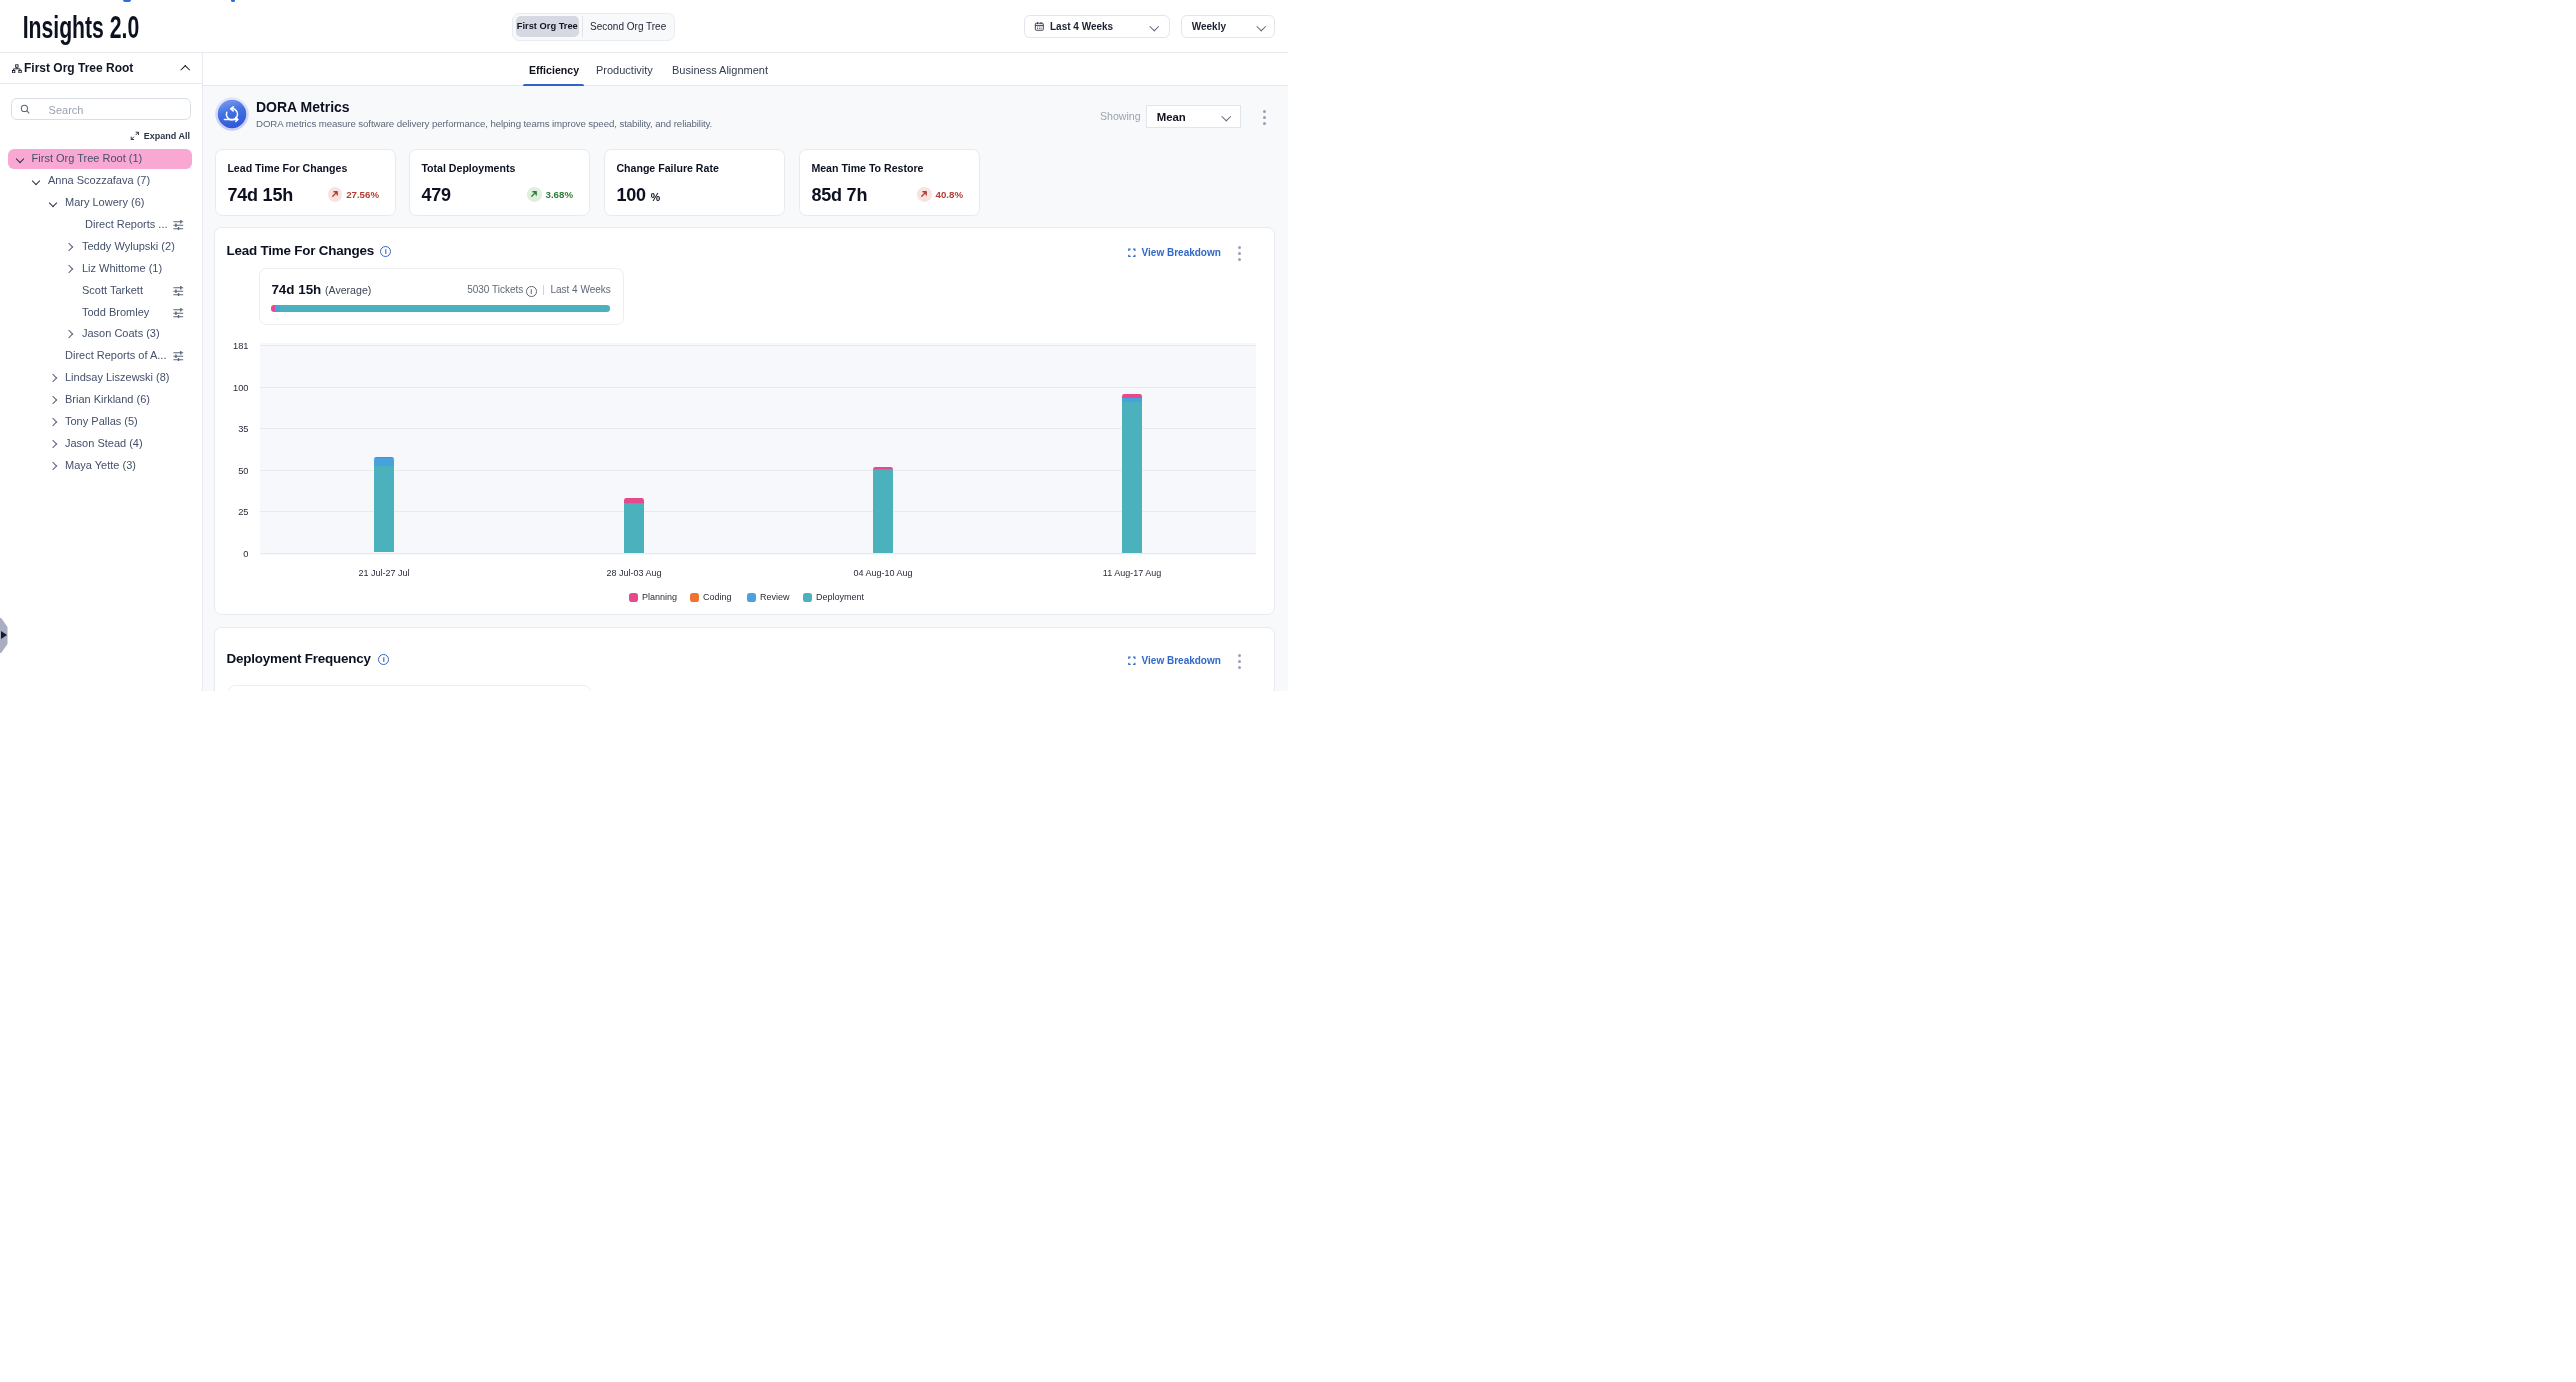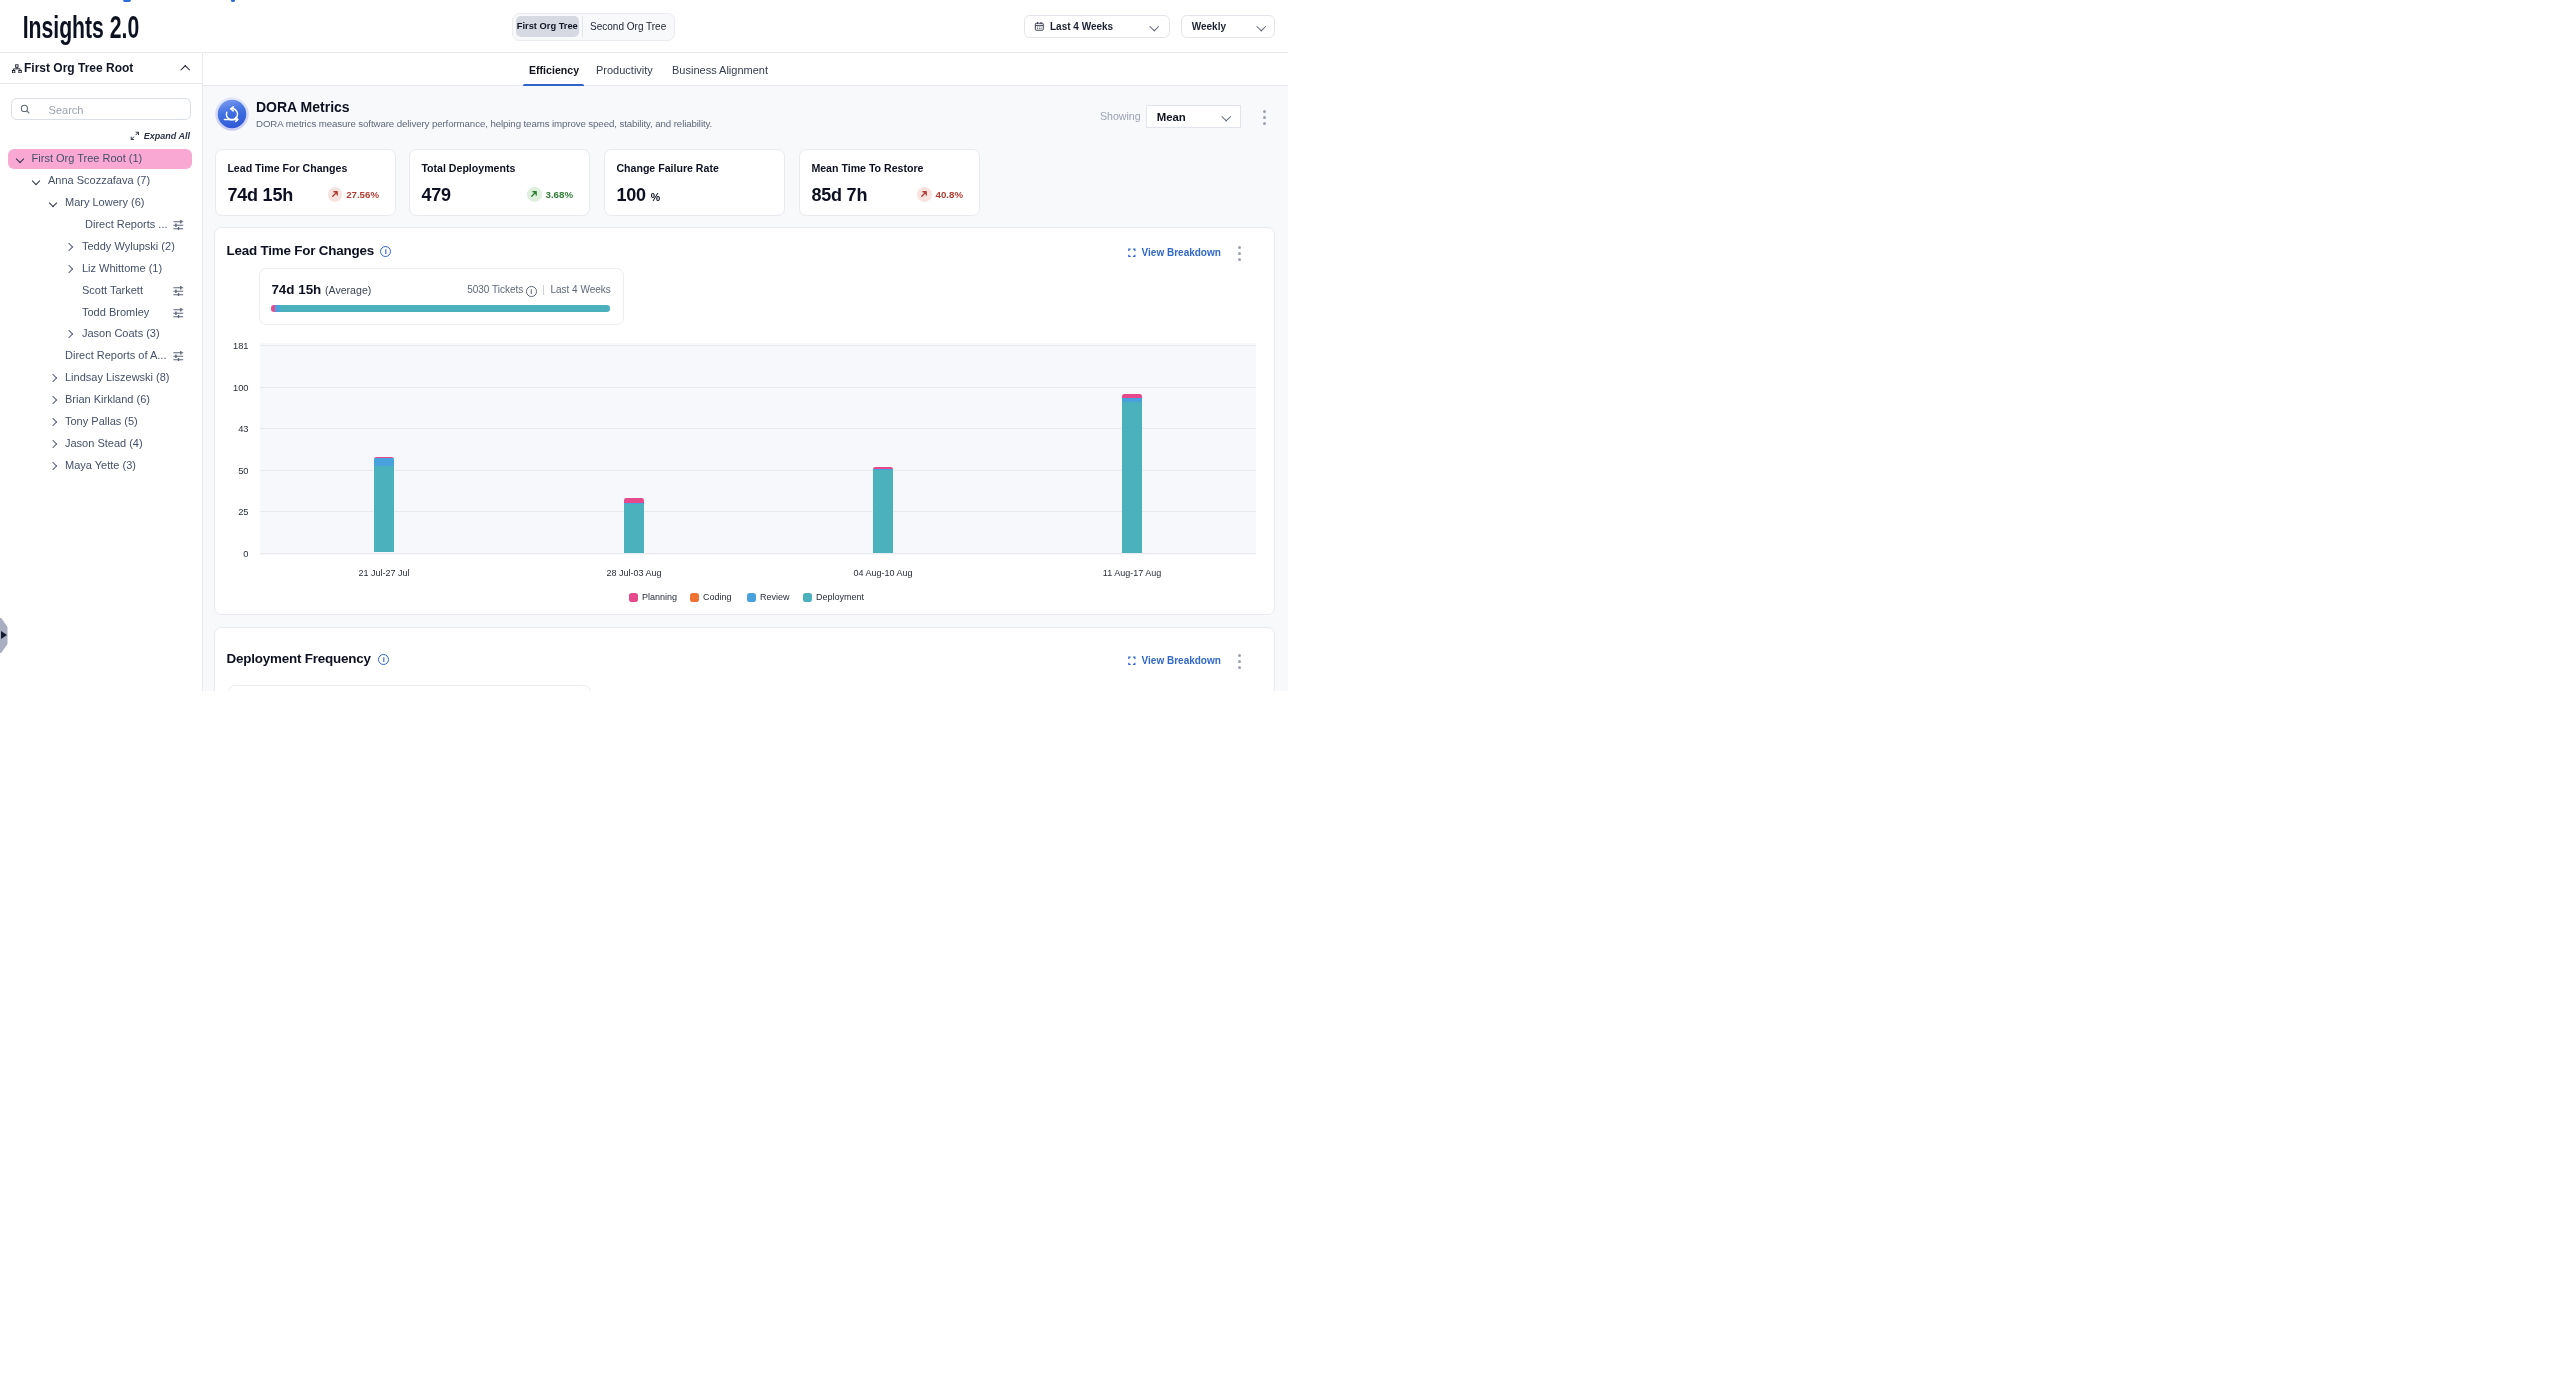--- a/index.html
+++ b/index.html
@@ -21,21 +21,21 @@
   font-weight:bold; white-space:nowrap; }
 .chev { width:6.5px; height:6.5px; border-right:1.4px solid #596273; border-bottom:1.4px solid #596273;
   transform:rotate(45deg); display:inline-block; }
 #sidebar { position:absolute; left:0; top:53px; width:203px; height:638px; background:#fff;
   border-right:0.8px solid #e7e9ee; z-index:4; }
 #sbHead { position:absolute; left:0; top:0; width:100%; height:31px; border-bottom:0.8px solid #e7e9ee; }
 #sbTitle { position:absolute; left:24px; top:8px; font-size:12px; font-weight:bold; color:#101524; }
 #search { position:absolute; left:10.6px; top:45px; width:180px; height:22px; border:0.8px solid #d9dde5;
   border-radius:5.7px; }
 #search span { position:absolute; left:25px; top:4.9px; font-size:11px; color:#9aa2b1;margin-left:12px; }
-#expand { position:absolute; right:12px; top:78px; font-size:9px; font-weight:bold; color:#2c3547;font-style:italic; }
+#expand { position:absolute; right:12px; top:78px; font-size:9px; font-weight:bold; color:#2c3547; }
 .trow { position:absolute; left:8px; width:184px; height:20px; font-size:11px; color:#43506a; }
 .trow.hl { background:#f9a8d4; border-radius:6px; }
 .tchev { width:6px; height:6px; display:inline-block; border-right:1.5px solid #273044;
   border-bottom:1.5px solid #273044; }
 .tchev.down { transform:rotate(45deg); }
 .tchev.right { transform:rotate(-45deg); border-color:#56617a; }
 .tune { position:absolute; right:8px; top:4.9px; width:10.6px; height:10.6px; }
 #tabband { position:absolute; left:203px; top:53px; width:1085px; height:33px; background:#fff;
   border-bottom:0.8px solid #e7e9ee; z-index:3; }
 .tab { position:absolute; top:10.6px; font-size:11px; color:#333c4e; }
@@ -299,21 +299,21 @@
         <i style="width:4.5px;background:#49a1de;"></i>
         <i style="flex:1;background:#4bb1bd;"></i>
       </div>
 </div>
 <div style="position:absolute;left:57px;top:257px;width:996px;height:212px;background:#f6f8fb;"></div>
 <div class="gridline" style="left:57px;top:259px;width:996px;"></div>
 <div class="ylab" style="left:13.5px;top:255px;width:32px;">181</div>
 <div class="gridline" style="left:57px;top:301px;width:996px;"></div>
 <div class="ylab" style="left:13.5px;top:297px;width:32px;">100</div>
 <div class="gridline" style="left:57px;top:342px;width:996px;"></div>
-<div class="ylab" style="left:13.5px;top:338px;width:32px;">43</div>
+<div class="ylab" style="left:13.5px;top:338px;width:32px;">35</div>
 <div class="gridline" style="left:57px;top:384px;width:996px;"></div>
 <div class="ylab" style="left:13.5px;top:380px;width:32px;">50</div>
 <div class="gridline" style="left:57px;top:425px;width:996px;"></div>
 <div class="ylab" style="left:13.5px;top:421px;width:32px;">25</div>
 <div class="gridline" style="left:57px;top:467px;width:996px;"></div>
 <div class="ylab" style="left:13.5px;top:463px;width:32px;">0</div>
 <div class="bar" style="left:181px;top:371px;height:96px;">
       <i style="height:1.4px;background:#e74a8c;"></i>
       <i style="height:7.9px;background:#49a1de;"></i>
       <i style="height:86px;background:#4bb1bd;"></i>

